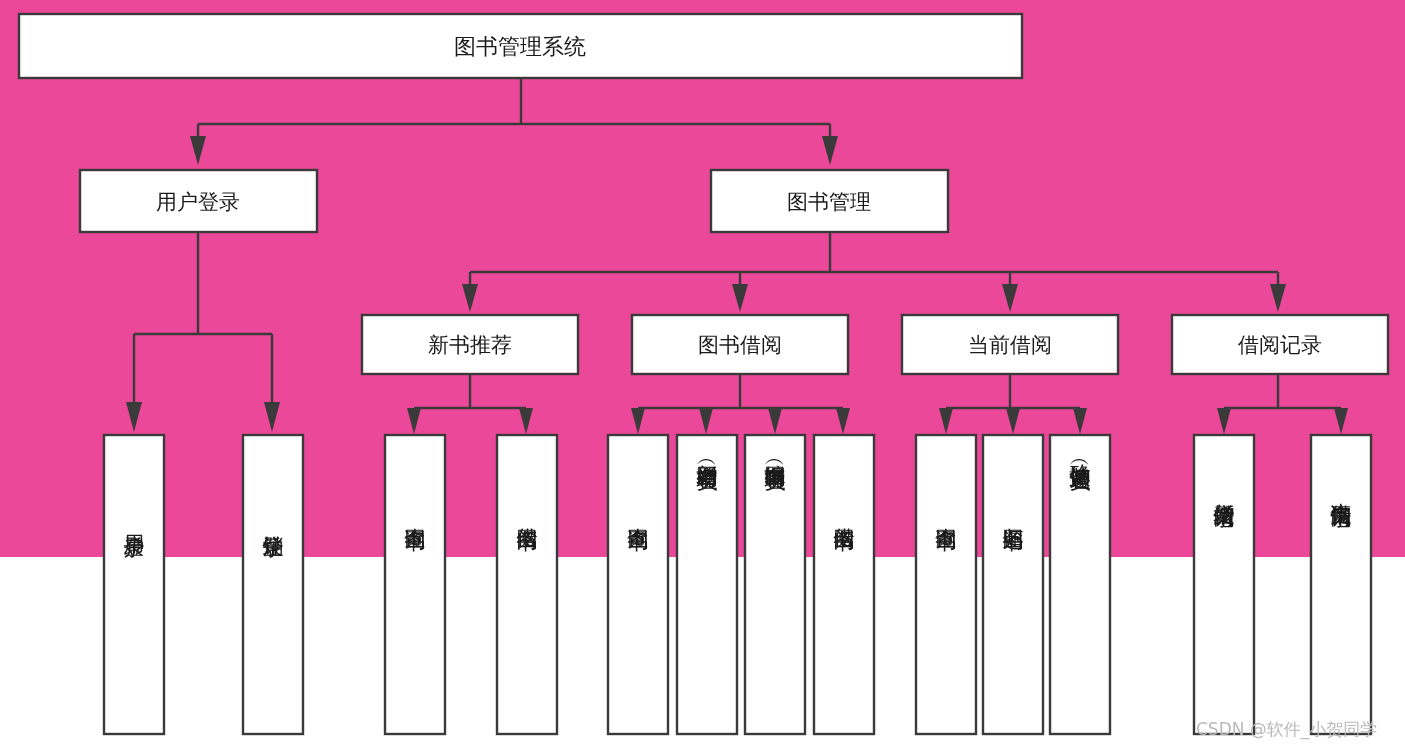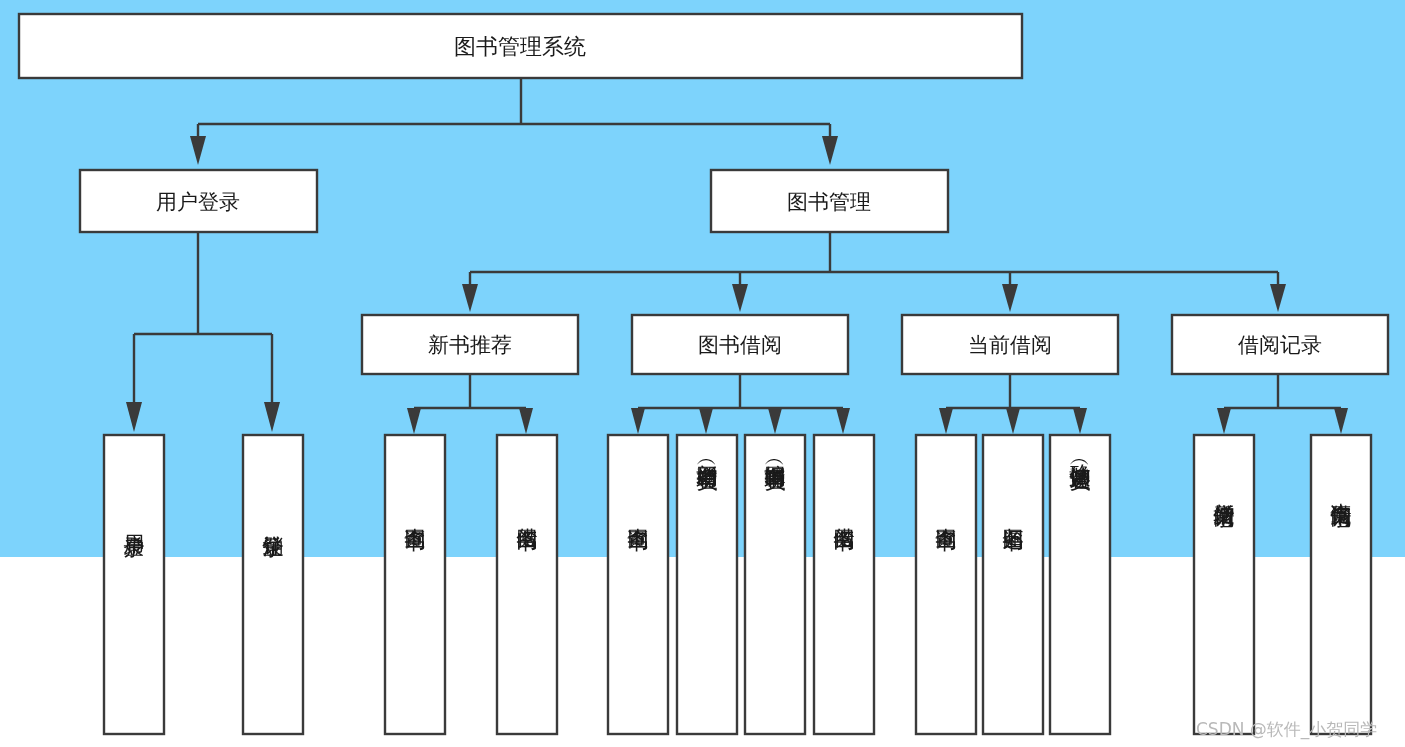--- a/index.html
+++ b/index.html
@@ -11,21 +11,21 @@
   body {
     font-family: "DejaVu Sans", "Liberation Sans", sans-serif;
     width: 1405px;
     height: 747px;
     overflow: hidden;
   }
   #diagram-root {
     position: relative;
     width: 1405px;
     height: 557px;
-    background: #7dd3fc;
+    background: #ec4899;
   }
   svg#diagram-svg {
     display: block;
     width: 1405px;
     height: 747px;
   }
   .node-rect {
     fill: #ffffff;
     stroke: #3a3a3a;
     stroke-width: 2.4;

